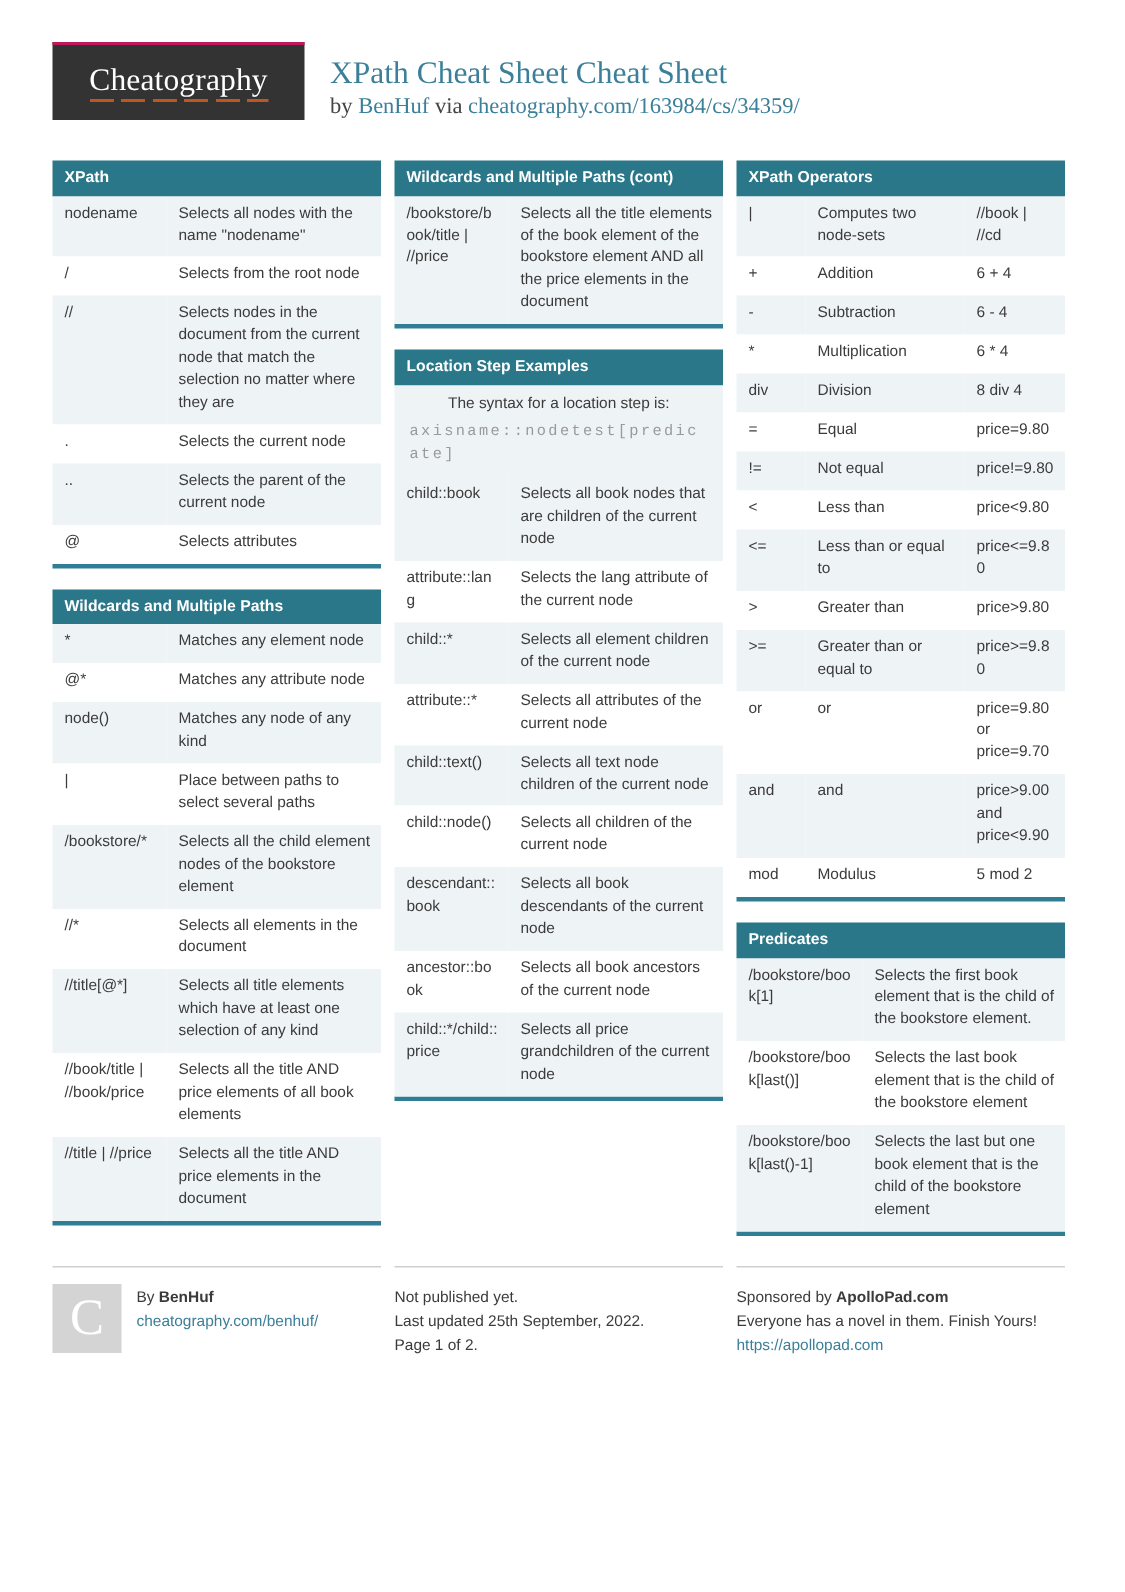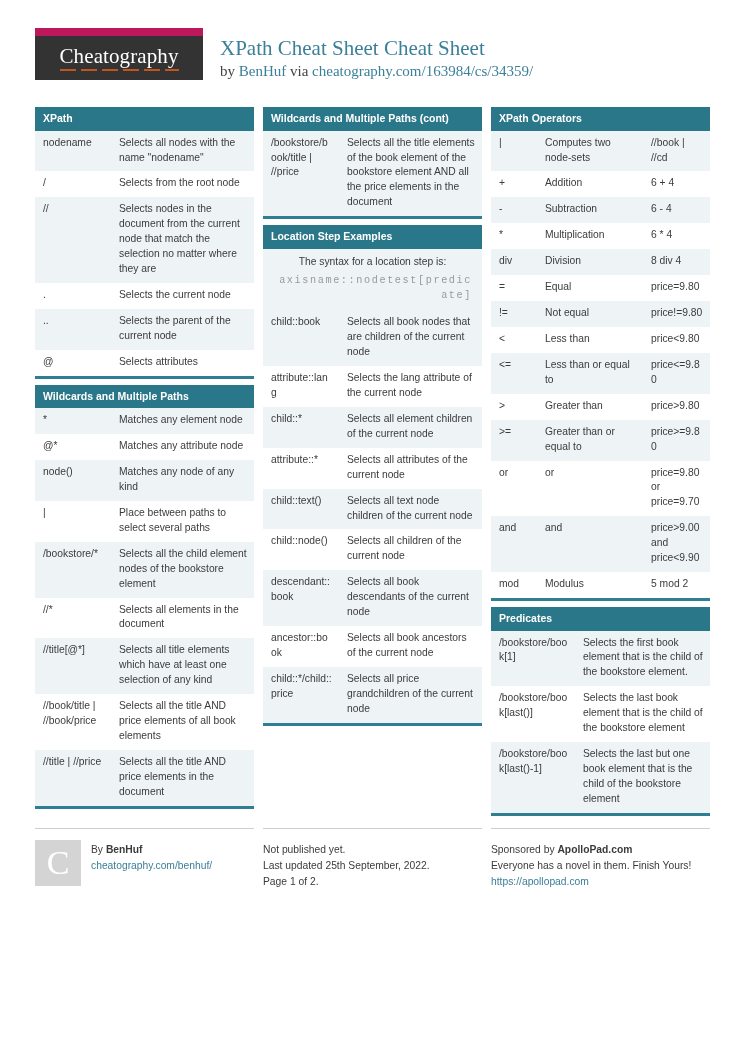--- a/index.html
+++ b/index.html
@@ -18,21 +18,21 @@
   .page-header {
     display: flex;
     align-items: flex-start;
     padding: 28px 0 0 35px;
     height: 62px;
   }
   .logo-box {
     width: 168px;
     height: 52px;
     background: #333333;
-    border-top: 8px solid #be185d;
+    border-top: 2px solid #be185d;
     box-sizing: border-box;
     display: flex;
     align-items: center;
     justify-content: center;
     position: relative;
   }
   .logo-word {
     font-family: "Liberation Serif", serif;
     color: #ffffff;
     font-size: 21px;
@@ -80,21 +80,21 @@
     box-sizing: border-box;
     align-items: flex-start;
   }
   .col {
     width: 219px;
     flex: 0 0 219px;
   }
 
   
   .card {
-    margin-bottom: 6px;
+    margin-bottom: 14px;
     border-bottom: 3px solid #2f7e93;
     background: #fff;
   }
   .card-title {
     background: #2a7789;
     color: #ffffff;
     font-size: 10.5px;
     font-weight: bold;
     padding: 5px 8px 6px 8px;
     line-height: 1.2;
@@ -125,21 +125,21 @@
   .syntax-note {
     background: #eef3f5;
     text-align: center;
     font-size: 10.3px;
     color: #3b3b3b;
     padding: 6px 8px 2px 8px;
     line-height: 1.45;
   }
   .syntax-code {
     background: #eef3f5;
-    text-align: right;
+    text-align: left;
     font-family: "Liberation Mono", monospace;
     font-size: 10.2px;
     color: #9a9a9a;
     letter-spacing: 1.6px;
     padding: 1px 10px 7px 10px;
     line-height: 1.5;
     word-wrap: break-word;
     overflow-wrap: anywhere;
   }
 

